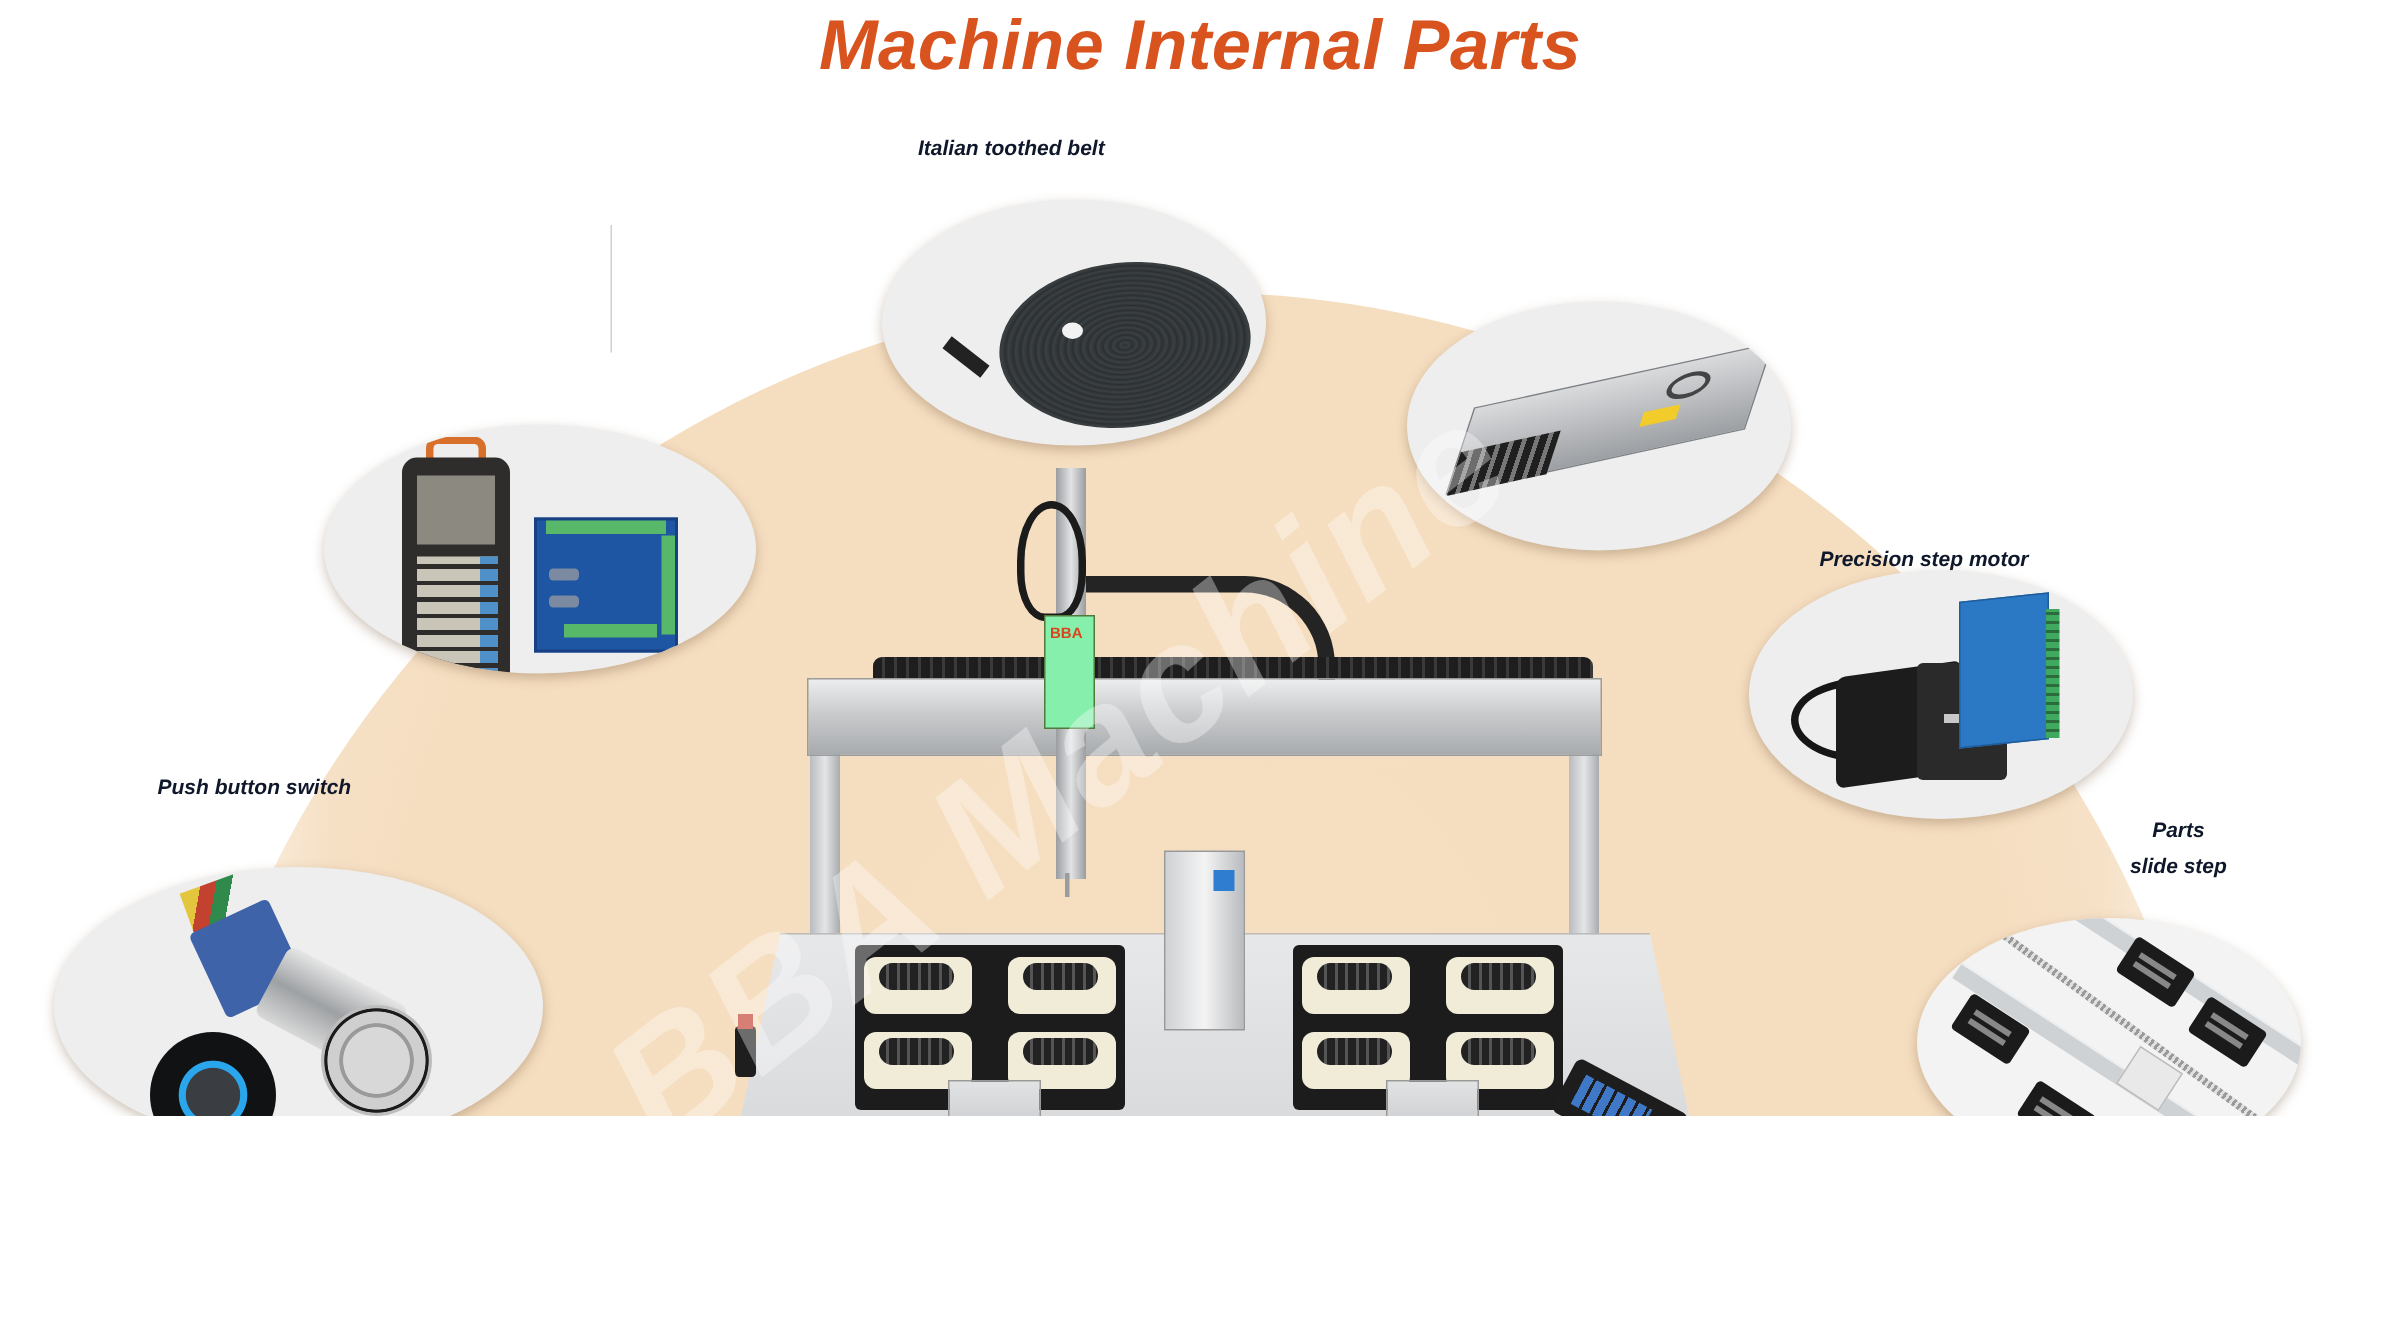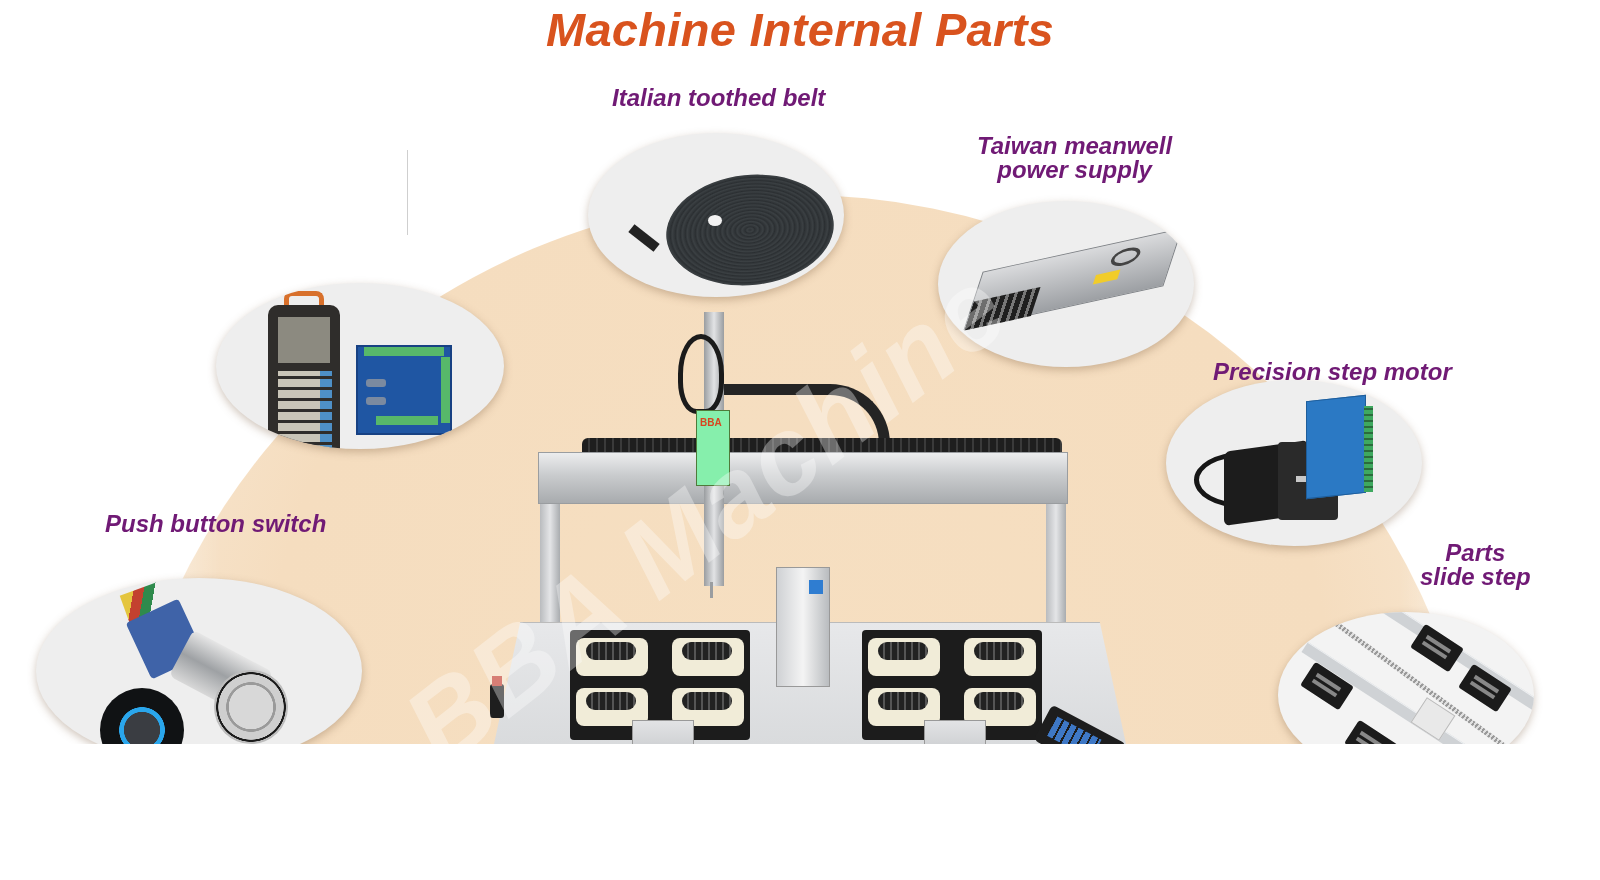--- a/index.html
+++ b/index.html
@@ -18,21 +18,21 @@
     background: linear-gradient(90deg, #ffffff 0%, rgba(255,255,255,0.85) 40%, rgba(255,255,255,0) 100%); }
   .fade-right { position: absolute; right: 0; top: 0; width: 200px; height: 880px;
     background: linear-gradient(270deg, #ffffff 0%, rgba(255,255,255,0.85) 40%, rgba(255,255,255,0) 100%); }
 
   .title {
     position: absolute; left: 0; width: 1600px; top: 2px; text-align: center;
     font-size: 47px; font-weight: bold; font-style: italic; color: #d9531e; letter-spacing: 0.3px;
   }
 
   .label {
-    position: absolute; font-size: 24px; font-style: italic; font-weight: bold; color: #701a75;
+    position: absolute; font-size: 14px; font-style: italic; font-weight: bold; color: #0f172a;
     text-align: center; line-height: 24px; white-space: nowrap;
   }
   .label span { display: block; }
 
   .bubble {
     position: absolute; border-radius: 50%; background: #eeeeee;
     box-shadow: 0 3px 8px rgba(120,90,60,0.35);
     overflow: hidden;
   }
 
@@ -150,24 +150,20 @@
 
   <div class="label" style="left:612px; top:86px;">
     <span>Italian toothed belt</span>
   </div>
   <div class="bubble" style="left:588px; top:133px; width:256px; height:164px;">
     <div class="belt-roll"></div>
     <div class="belt-hole"></div>
     <div class="belt-tail"></div>
   </div>
 
-  <div class="label" style="left:977px; top:134px;">
-    <span>Taiwan meanwell</span>
-    <span>power supply</span>
-  </div>
   <div class="bubble" style="left:938px; top:201px; width:256px; height:166px;">
     <div class="psu">
       <div class="psu-fan"></div>
       <div class="psu-term"></div>
       <div class="psu-sticker"></div>
     </div>
   </div>
 
   <div class="bubble" style="left:216px; top:283px; width:288px; height:166px;">
     <div class="pendant-handle"></div>

